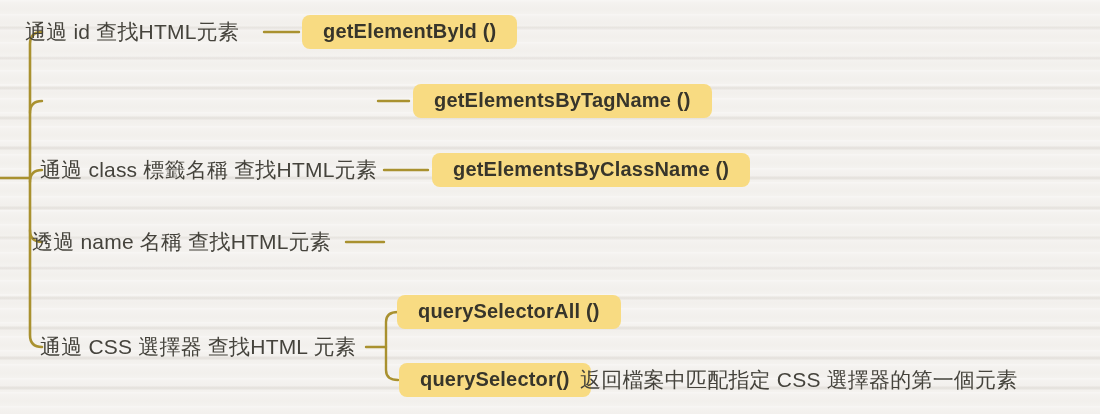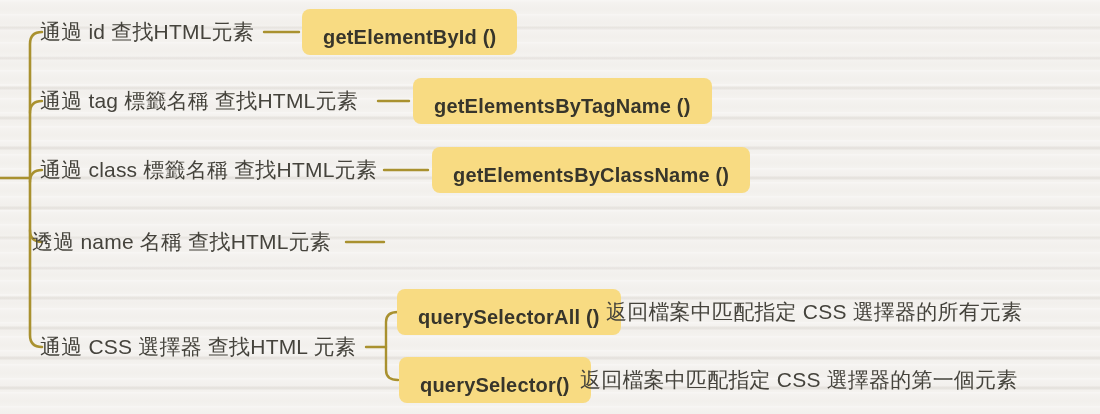--- a/index.html
+++ b/index.html
@@ -36,21 +36,21 @@
     color: #45433c;
     letter-spacing: 0.2px;
     cursor: default;
   }
   .method-node {
     position: absolute;
     transform: translateY(-50%);
     white-space: nowrap;
     background: #f8db82;
     border-radius: 8px;
-    padding: 17px 21px 6px 21px;
+    padding: 5px 21px 6px 21px;
     font-size: 20px;
     font-weight: 700;
     color: #37352b;
     letter-spacing: 0.2px;
   }
   .desc-label {
     position: absolute;
     transform: translateY(-50%);
     white-space: nowrap;
     font-size: 21px;
@@ -80,28 +80,26 @@
       <path d="M 346 242 L 384 242" stroke-width="2.4"></path>
 
       <path d="M 366 347 L 386 347" stroke-width="2.4"></path>
       <path d="M 398 312 Q 386 312 386 322 L 386 370 Q 386 380 398 380" stroke-width="2.4"></path>
 
       <path d="M 568 312 L 598 312" stroke-width="2.4"></path>
       <path d="M 545 380 L 575 380" stroke-width="2.4"></path>
     </g>
   </svg>
 
-  <div class="topic-label" style="left:40px; top:32px">通過 id 查找HTML元素</div>
-  <div class="topic-label" style="left:40px; top:101px">通過 tag 標籤名稱 查找HTML元素</div>
+  <div class="topic-label" style="left:25px; top:32px">通過 id 查找HTML元素</div>
   <div class="topic-label" style="left:40px; top:170px">通過 class 標籤名稱 查找HTML元素</div>
   <div class="topic-label" style="left:32px; top:242px">透過 name 名稱 查找HTML元素</div>
   <div class="topic-label" style="left:40px; top:347px">通過 CSS 選擇器 查找HTML 元素</div>
 
   <div class="method-node" style="left:302px; top:32px">getElementById ()</div>
   <div class="method-node" style="left:413px; top:101px">getElementsByTagName ()</div>
   <div class="method-node" style="left:432px; top:170px">getElementsByClassName ()</div>
   <div class="method-node" style="left:397px; top:312px">querySelectorAll ()</div>
   <div class="method-node" style="left:399px; top:380px">querySelector()</div>
 
-  <div class="desc-label" style="left:606px; top:312px">返回檔案中匹配指定 CSS 選擇器的所有元素</div>
   <div class="desc-label" style="left:580px; top:380px">返回檔案中匹配指定 CSS 選擇器的第一個元素</div>
 
 </div>
 
 </body></html>

